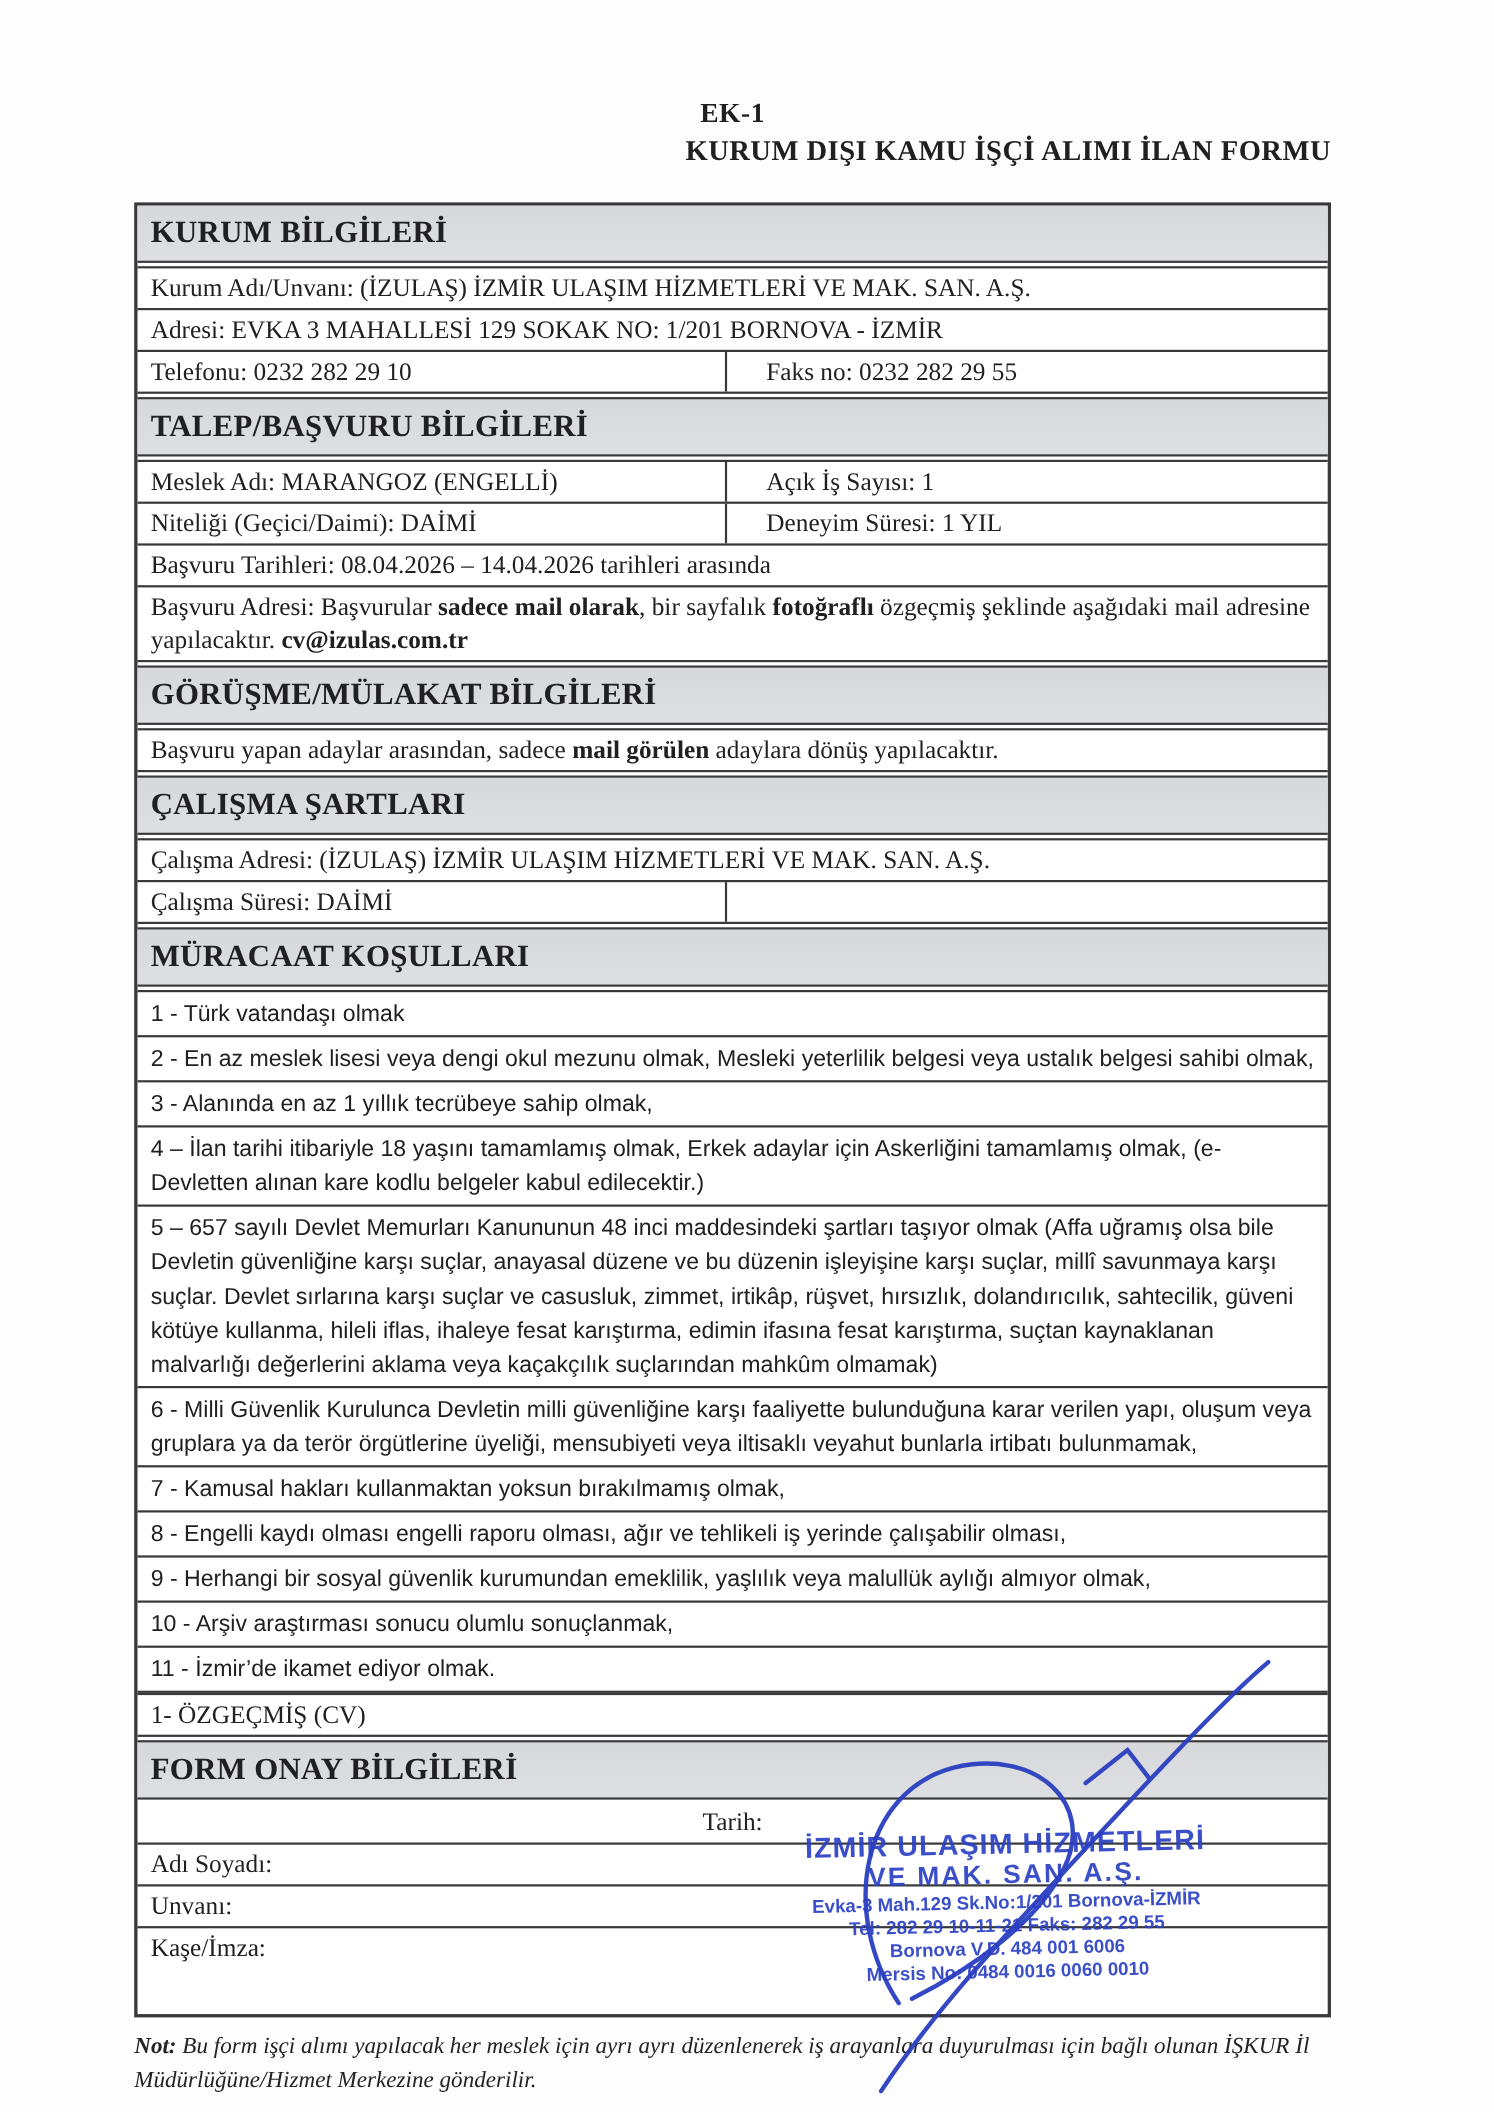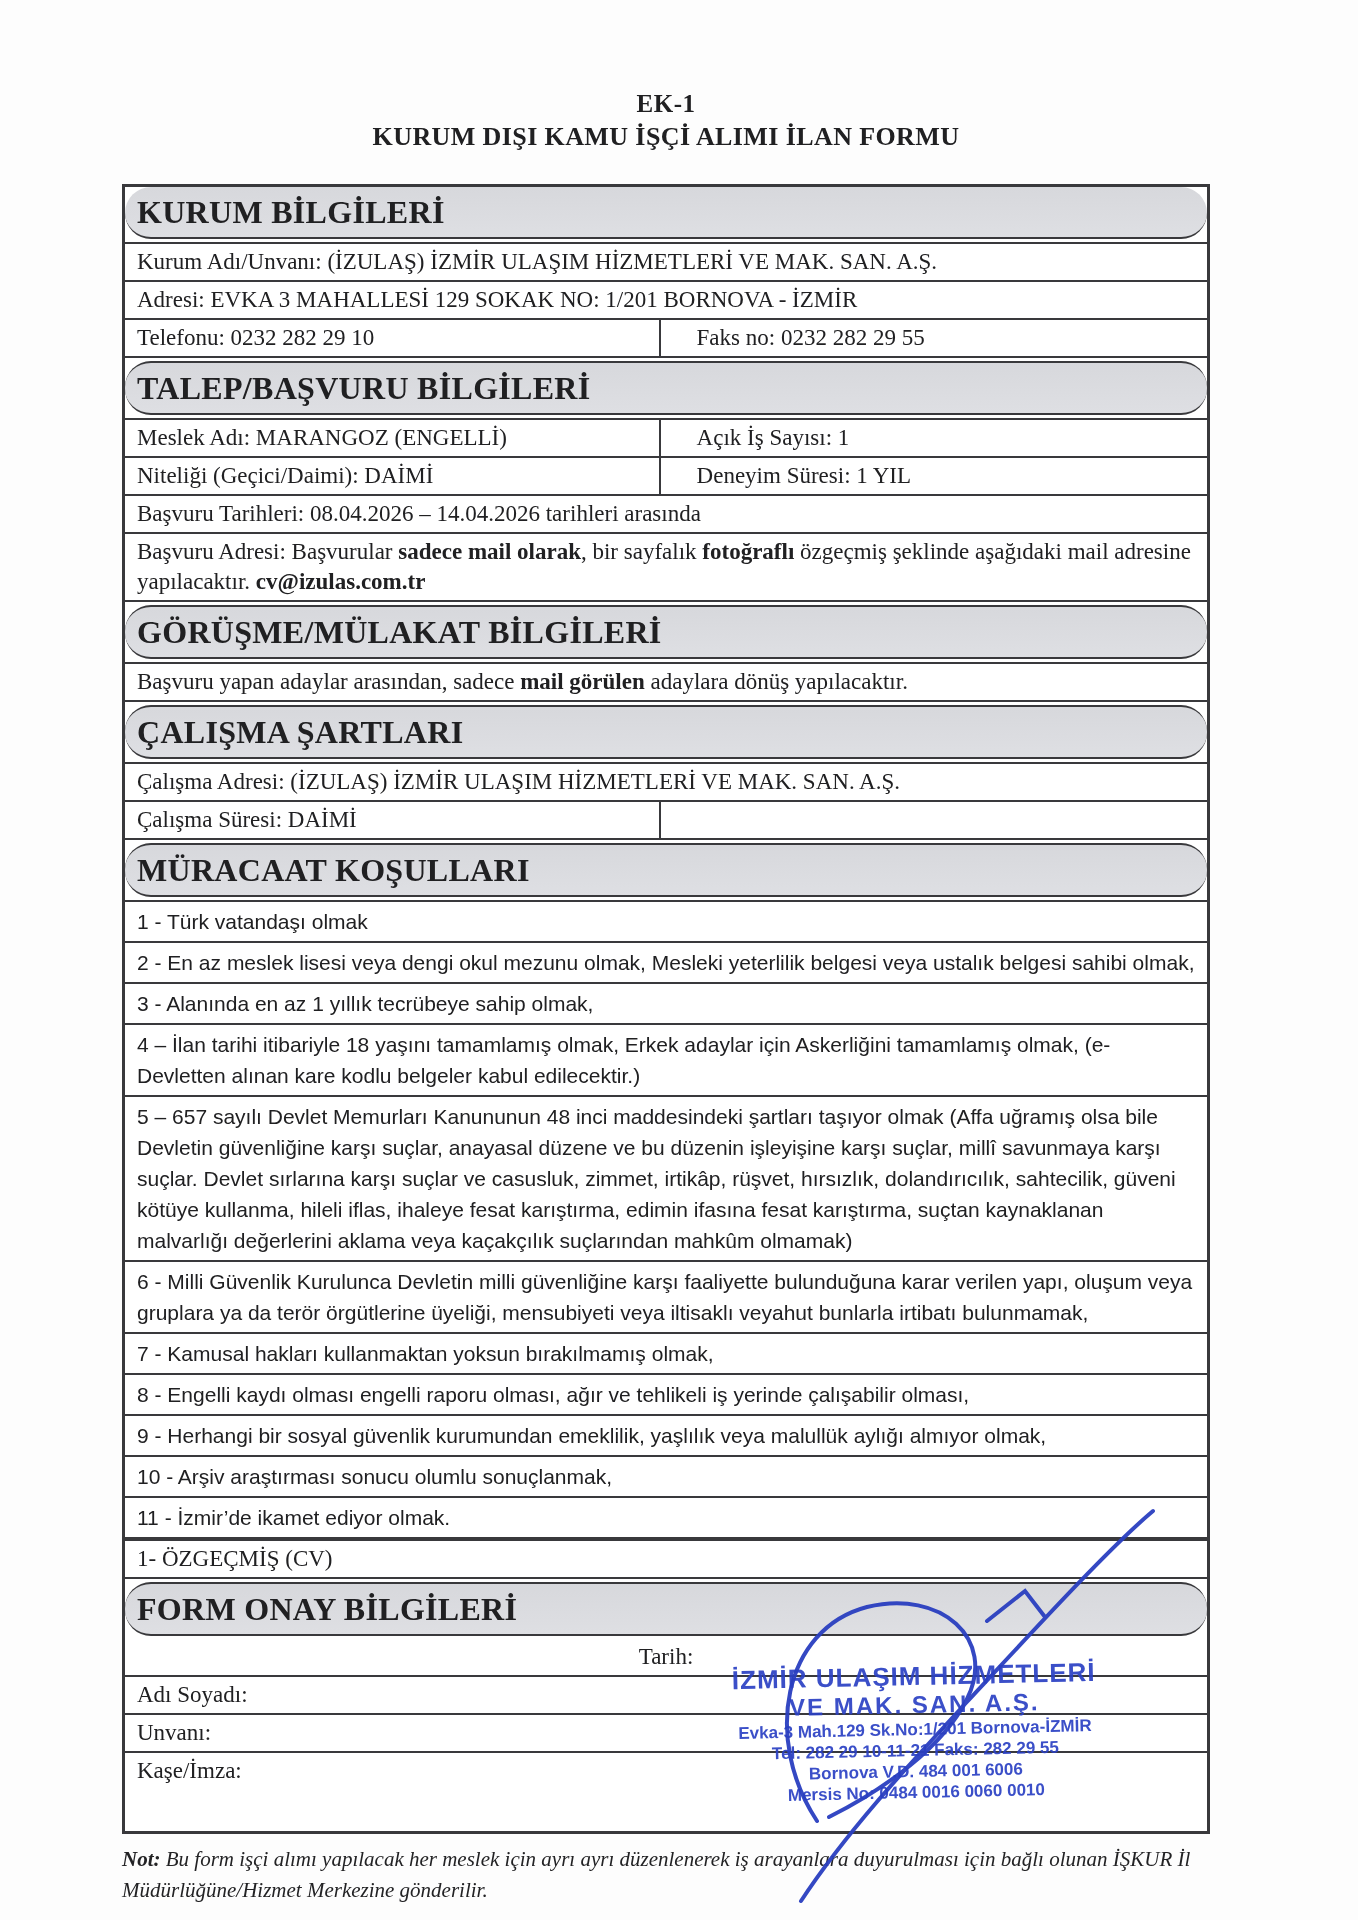--- a/index.html
+++ b/index.html
@@ -13,36 +13,35 @@
   html,body{margin:0;padding:0;}
   body{
     width:1358px;height:1920px;background:#fdfdfd;position:relative;
     font-family:"Liberation Serif","DejaVu Serif",serif;color:var(--ink);
     overflow:hidden;
   }
   .content{position:absolute;left:122px;top:88px;width:1088px;}
 
   .title-block{text-align:center;margin-bottom:30px;}
   .annex{font-weight:bold;font-size:25px;line-height:32px;letter-spacing:.5px;}
-  .form-title{font-weight:bold;font-size:26px;line-height:34px;letter-spacing:.4px;}
+  .form-title{font-weight:bold;font-size:26px;line-height:34px;letter-spacing:.4px;text-align:right;}
 
   .tbl{border:3px solid var(--line);background:#fff;}
   .row{
     border-top:2px solid var(--line);
     padding:3px 12px;font-size:23px;line-height:30px;
   }
   .row.no-top{border-top:none;text-align:center;}
   .pre-sec{border-bottom:2px solid var(--line);}
   .sec{
     border-top:2px solid var(--line);border-bottom:2px solid var(--line);
     margin:3px 0;
     background:linear-gradient(180deg,var(--sec-gray-1),var(--sec-gray-2));
-    font-weight:bold;font-size:32px;line-height:30px;letter-spacing:.3px;
+    font-weight:bold;font-size:28px;line-height:30px;letter-spacing:.3px;
     padding:10px 12px;
-    border-radius:26px;
   }
   .sec:first-child{margin-top:0;border-top:none;}
   .cols{display:flex;padding:0;}
   .cols .c1{width:49.5%;padding:3px 12px;border-right:2px solid var(--line);}
   .cols .c2{flex:1;padding:3px 12px;margin-left:24px;}
   .sans{
     font-family:"Liberation Sans","DejaVu Sans",sans-serif;
     font-size:21px;line-height:31px;padding-top:4px;padding-bottom:4px;
   }
   b,.b{font-weight:bold;}

